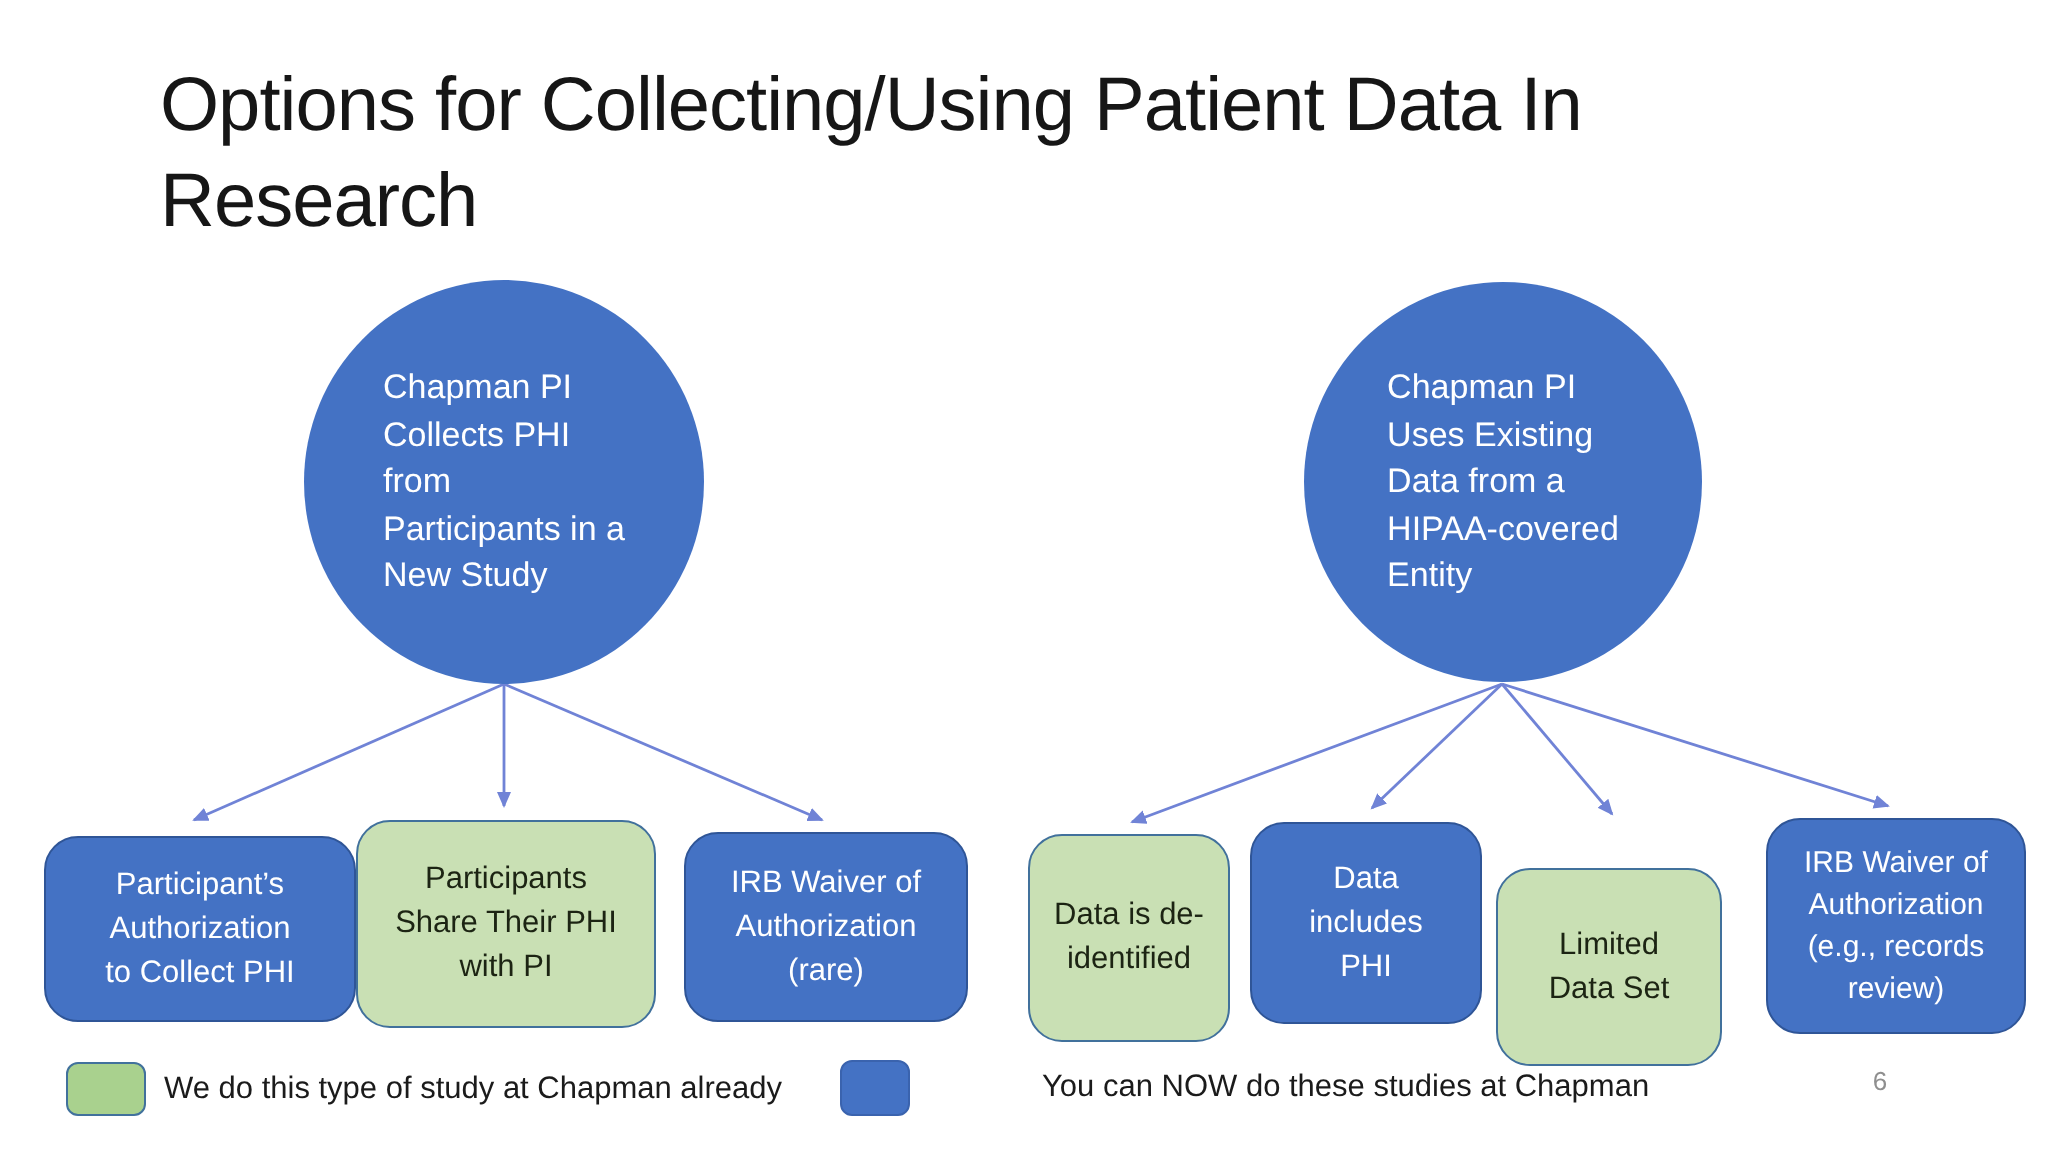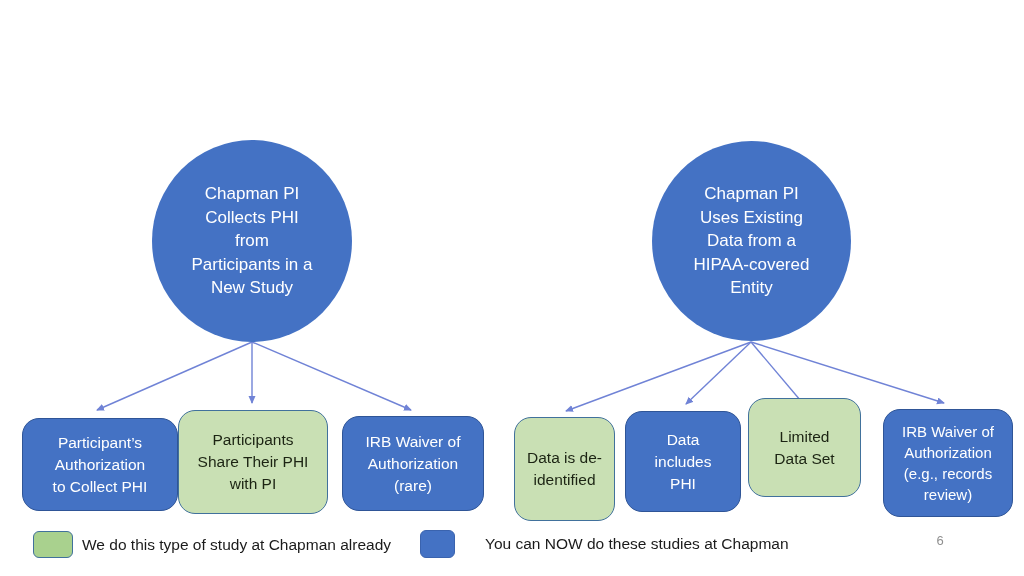--- a/index.html
+++ b/index.html
@@ -13,61 +13,62 @@
     letter-spacing:-0.5px;
   }
   .arrows { position:absolute; left:0; top:0; pointer-events:none; }
   .circle {
     position:absolute; border-radius:50%; background:#4472C4;
     display:flex; align-items:center; justify-content:center;
   }
   .circle-left  { left:152px; top:140px; width:200px; height:202px; }
   .circle-right { left:652px; top:141px; width:199px; height:200px; }
   .circle .node-text {
-    color:#ffffff; font-size:17px; line-height:1.38; text-align:center;
+    color:#ffffff; font-size:17px; line-height:1.38; text-align:left;
     white-space:pre-line;
   }
   .node-box {
     position:absolute; border-radius:17px; box-sizing:border-box;
     display:flex; align-items:center; justify-content:center;
   }
   .node-box .node-text {
     font-size:15.5px; line-height:1.42; text-align:center; white-space:pre-line;
   }
   .node-box.blue  { background:#4472C4; border:1px solid #2F5597; }
   .node-box.blue .node-text { color:#ffffff; }
   .node-box.green { background:#C9E0B4; border:1.5px solid #41719C; }
   .node-box.green .node-text { color:#1c2413; }
   .box1 { left:22px;  top:418px; width:156px; height:93px;  }
   .box2 { left:178px; top:410px; width:150px; height:104px;justify-content:center; }
   .box3 { left:342px; top:416px; width:142px; height:95px;  }
   .box4 { left:514px; top:417px; width:101px; height:104px;  }
   .box5 { left:625px; top:411px; width:116px; height:101px; }
-  .box6 { left:748px; top:398px; width:113px; height:99px;  }
+  .box6 { left:748px; top:434px; width:113px; height:99px;  }
   .box7 { left:883px; top:409px; width:130px; height:108px; }
   .box7 .node-text { font-size:15px; line-height:1.4; }
   .legend-item { position:absolute; display:flex; align-items:center; }
   .legend-green-item { left:33px; top:531px; }
-  .legend-blue-item  { left:420px; top:530px; }
+  .legend-blue-item  { left:420px; top:530px;gap:36px; }
   .swatch {
     display:inline-block; border-radius:6px; box-sizing:border-box;
   }
   .swatch-green { width:40px; height:27px; background:#A9D18E; border:1.5px solid #41719C; margin-right:9px; }
   .swatch-blue  { width:35px; height:28px; background:#4472C4; border:1px solid #3A63AE; margin-right:30px; }
   .legend-label { font-size:15.5px; color:#1b1b1b; white-space:nowrap; }
   .page-number {
     position:absolute; left:930px; top:533px; width:20px;
     font-size:13px; color:#8f8f8f; text-align:center;
   }
 </style>
 </head>
 <body>
 
 <div class="slide">
 
+  <h1 class="slide-title">Options for Collecting/Using Patient Data In Research</h1>
 
   <svg class="arrows" width="1024" height="576" viewBox="0 0 1024 576">
     <defs>
       <marker id="ah" markerWidth="10" markerHeight="10" refX="7" refY="3.5" orient="auto" markerUnits="userSpaceOnUse">
         <path d="M0,0 L8,3.5 L0,7 Z" fill="#7083D6"></path>
       </marker>
     </defs>
     <line x1="252" y1="342" x2="97" y2="410" stroke="#7083D6" stroke-width="1.4" marker-end="url(#ah)"></line>
     <line x1="252" y1="342" x2="252" y2="403" stroke="#7083D6" stroke-width="1.4" marker-end="url(#ah)"></line>
     <line x1="252" y1="342" x2="411" y2="410" stroke="#7083D6" stroke-width="1.4" marker-end="url(#ah)"></line>

